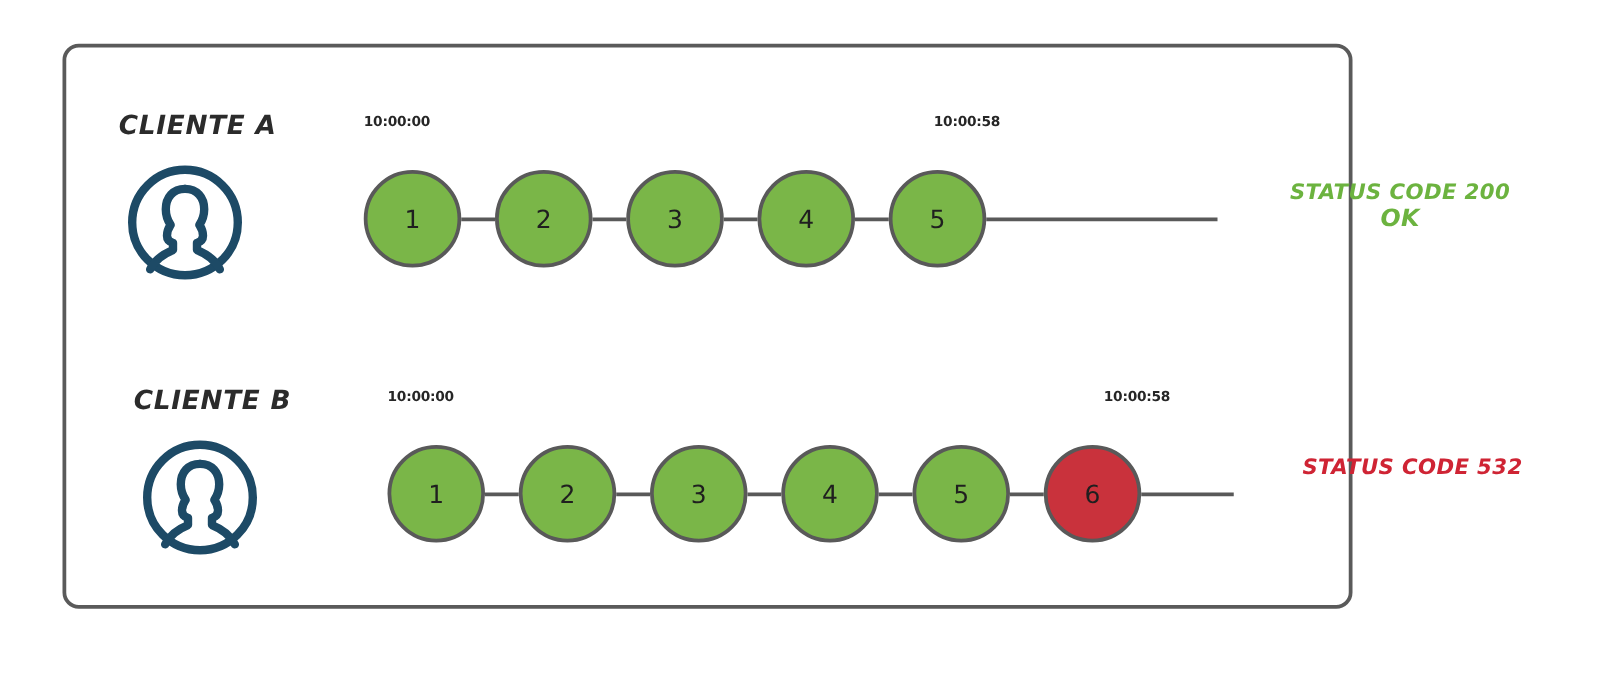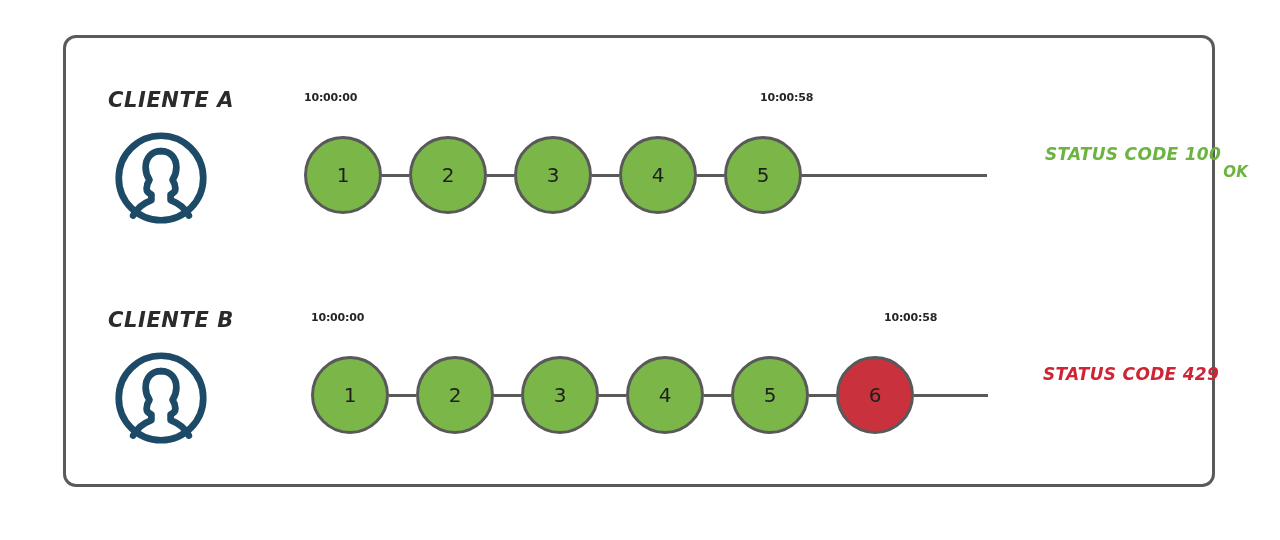--- a/index.html
+++ b/index.html
@@ -11,40 +11,40 @@
     width: 1280px;
     height: 540px;
     position: relative;
     overflow: hidden;
     font-family: "DejaVu Sans", sans-serif;
   }
 
   
   #diagram-panel {
     position: absolute;
-    left: 63px;
+    left: 50px;
     top: 35px;
-    width: 1152px;
+    width: 1032px;
     height: 452px;
     border: 3px solid #5a5a5a;
     border-radius: 13px;
     box-sizing: border-box;
     background: #ffffff;
     text-decoration: underline;
   }
 
   
   .client-row {
     position: absolute;
     left: 0;
     width: 100%;
     height: 210px;
   }
   #client-row-a { top: 8px; }
-  #client-row-b { top: 228px; }
+  #client-row-b { top: 228px; margin-left: 12px; }
 
   
   .client-label {
     position: absolute;
     left: 42px;
     top: 42px;
     width: 190px;
     font-family: "DejaVu Sans", sans-serif;
     font-size: 21px;
     font-weight: 600;
@@ -132,21 +132,21 @@
     left: 952px;
     width: 230px;
     color: #6cb33f;
   }
   #status-b {
     left: 948px;
     width: 234px;
     color: #cf2434;
   }
   .status-code { font-size: 17px; letter-spacing: 0.3px; display: block; }
-  .status-text { font-size: 15px; letter-spacing: 0.2px; display: block; text-align: right; }
+  .status-text { font-size: 19px; letter-spacing: 0.2px; display: block; }
 </style>
 </head>
 <body>
 
 <div id="diagram-panel">
 
   <div class="client-row" id="client-row-a">
 
     <div class="client-label">CLIENTE A</div>
 
@@ -175,21 +175,21 @@
       <div class="connector short"></div>
       <div class="node ok">3</div>
       <div class="connector short"></div>
       <div class="node ok">4</div>
       <div class="connector short"></div>
       <div class="node ok">5</div>
       <div class="connector tail-a"></div>
     </div>
 
     <div class="status" id="status-a">
-      <span class="status-code">STATUS CODE 100</span>
+      <span class="status-code">STATUS CODE 200</span>
       <span class="status-text">OK</span>
     </div>
   </div>
 
   <div class="client-row" id="client-row-b">
 
     <div class="client-label">CLIENTE B</div>
 
     <div class="avatar">
       <svg viewBox="0 0 100 100" xmlns="http://www.w3.org/2000/svg">
@@ -218,17 +218,17 @@
       <div class="connector short"></div>
       <div class="node ok">4</div>
       <div class="connector short"></div>
       <div class="node ok">5</div>
       <div class="connector short"></div>
       <div class="node fail">6</div>
       <div class="connector tail-b"></div>
     </div>
 
     <div class="status" id="status-b">
-      <span class="status-code">STATUS CODE 429</span>
+      <span class="status-code">STATUS CODE 532</span>
     </div>
   </div>
 
 </div>
 
 </body></html>

